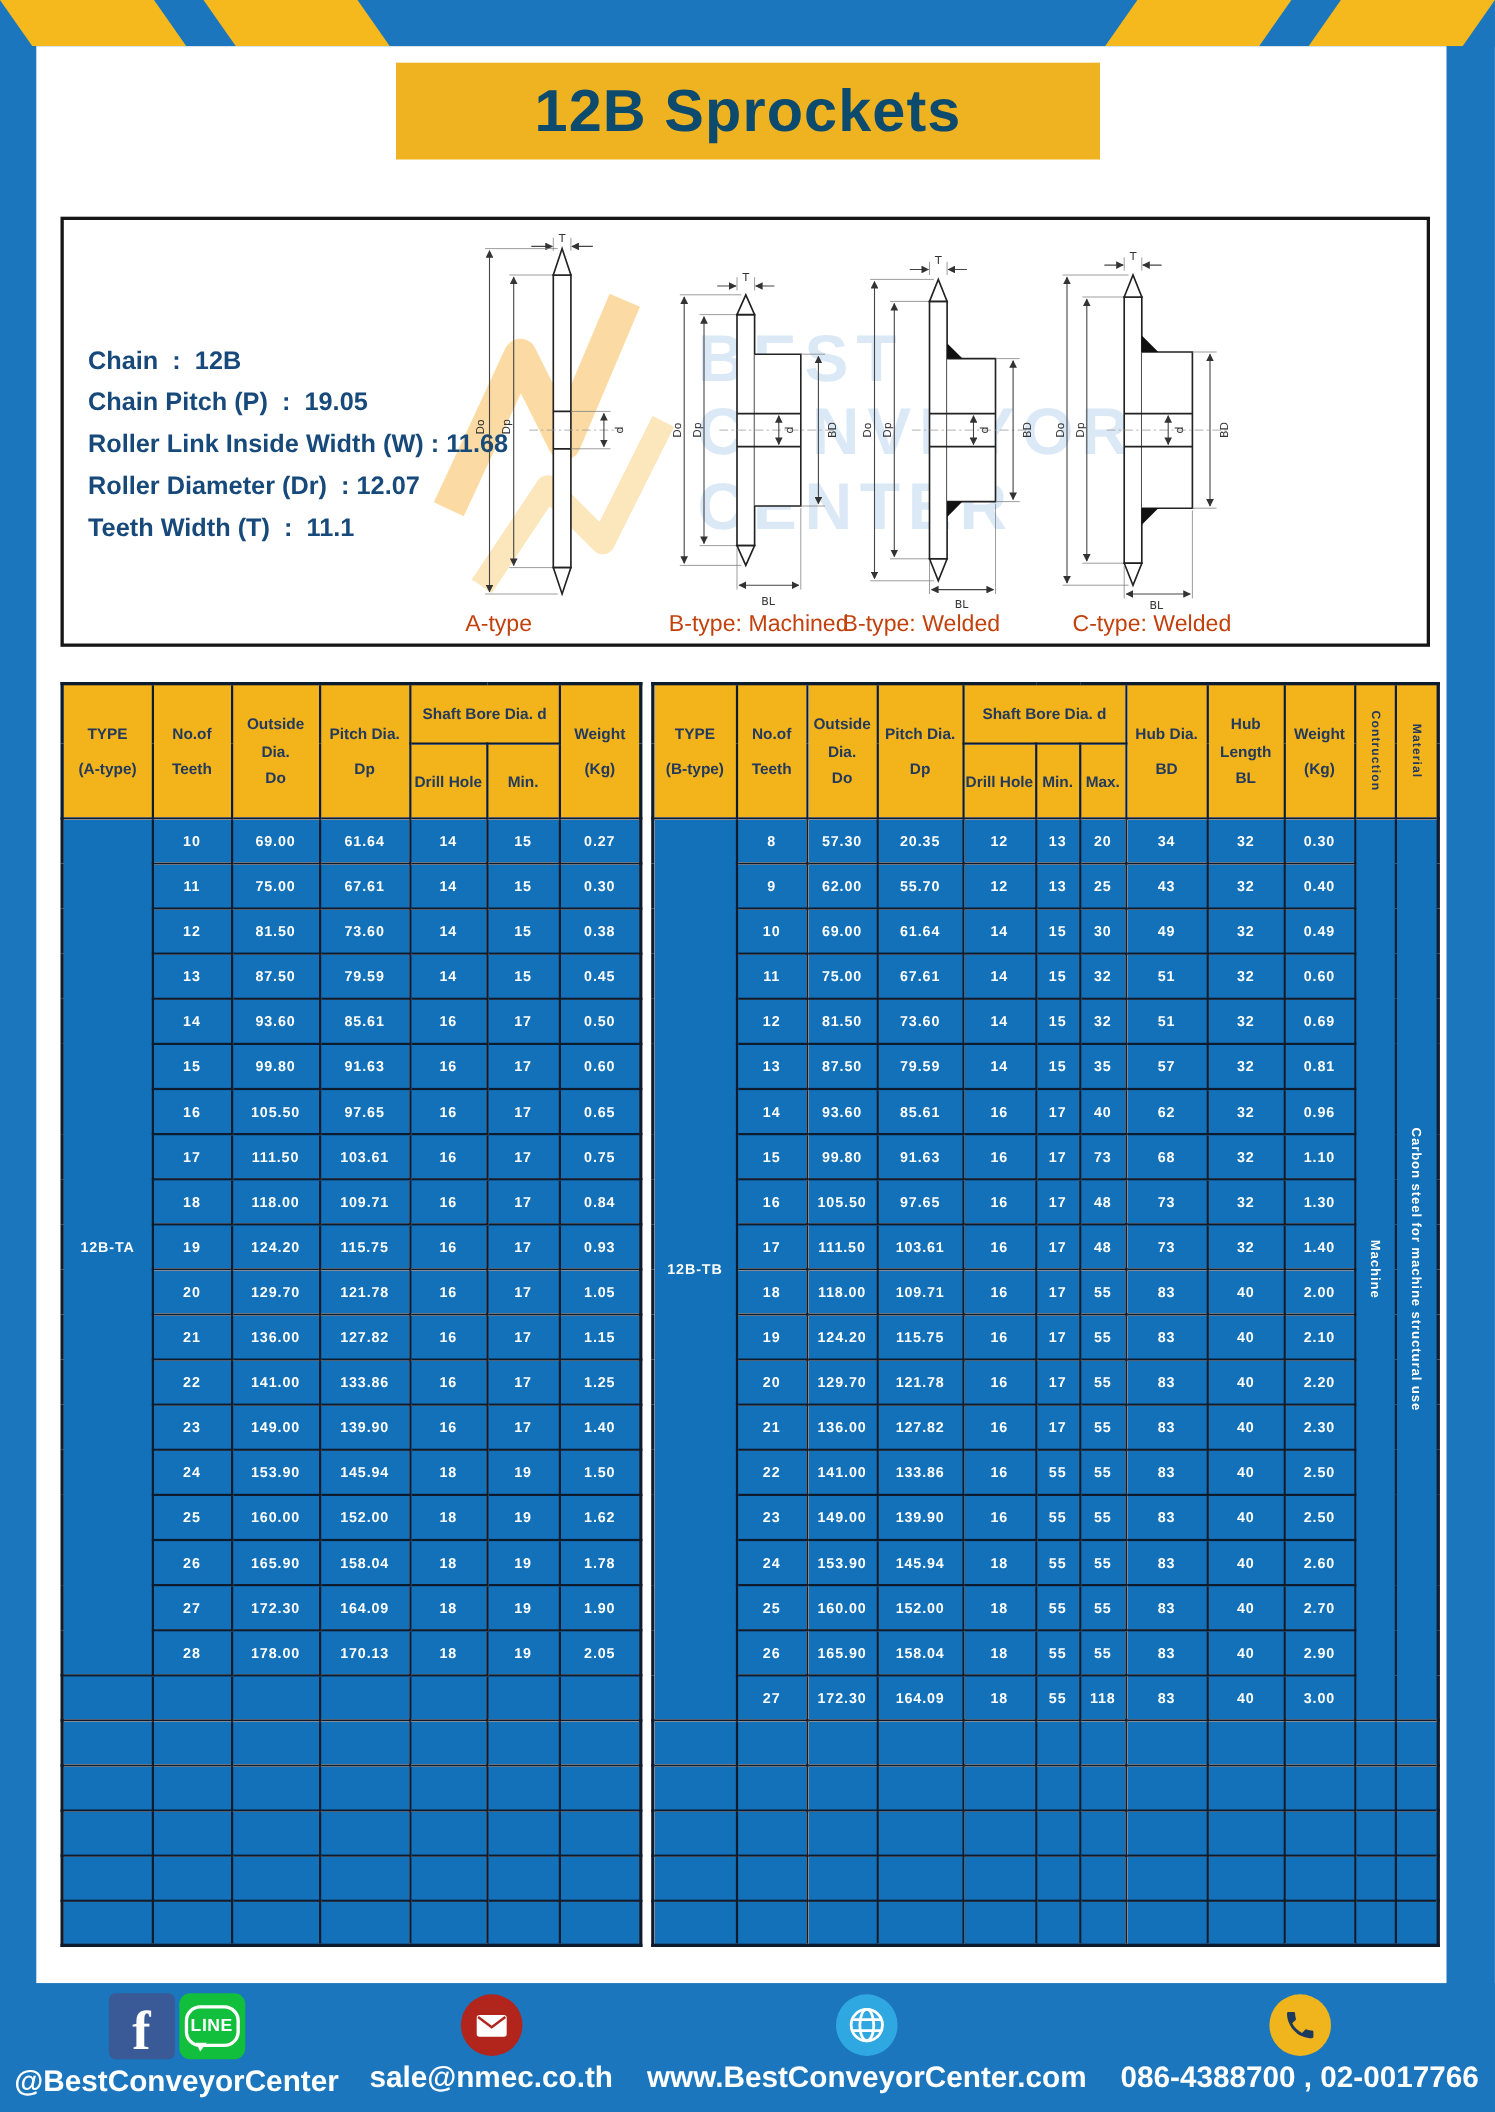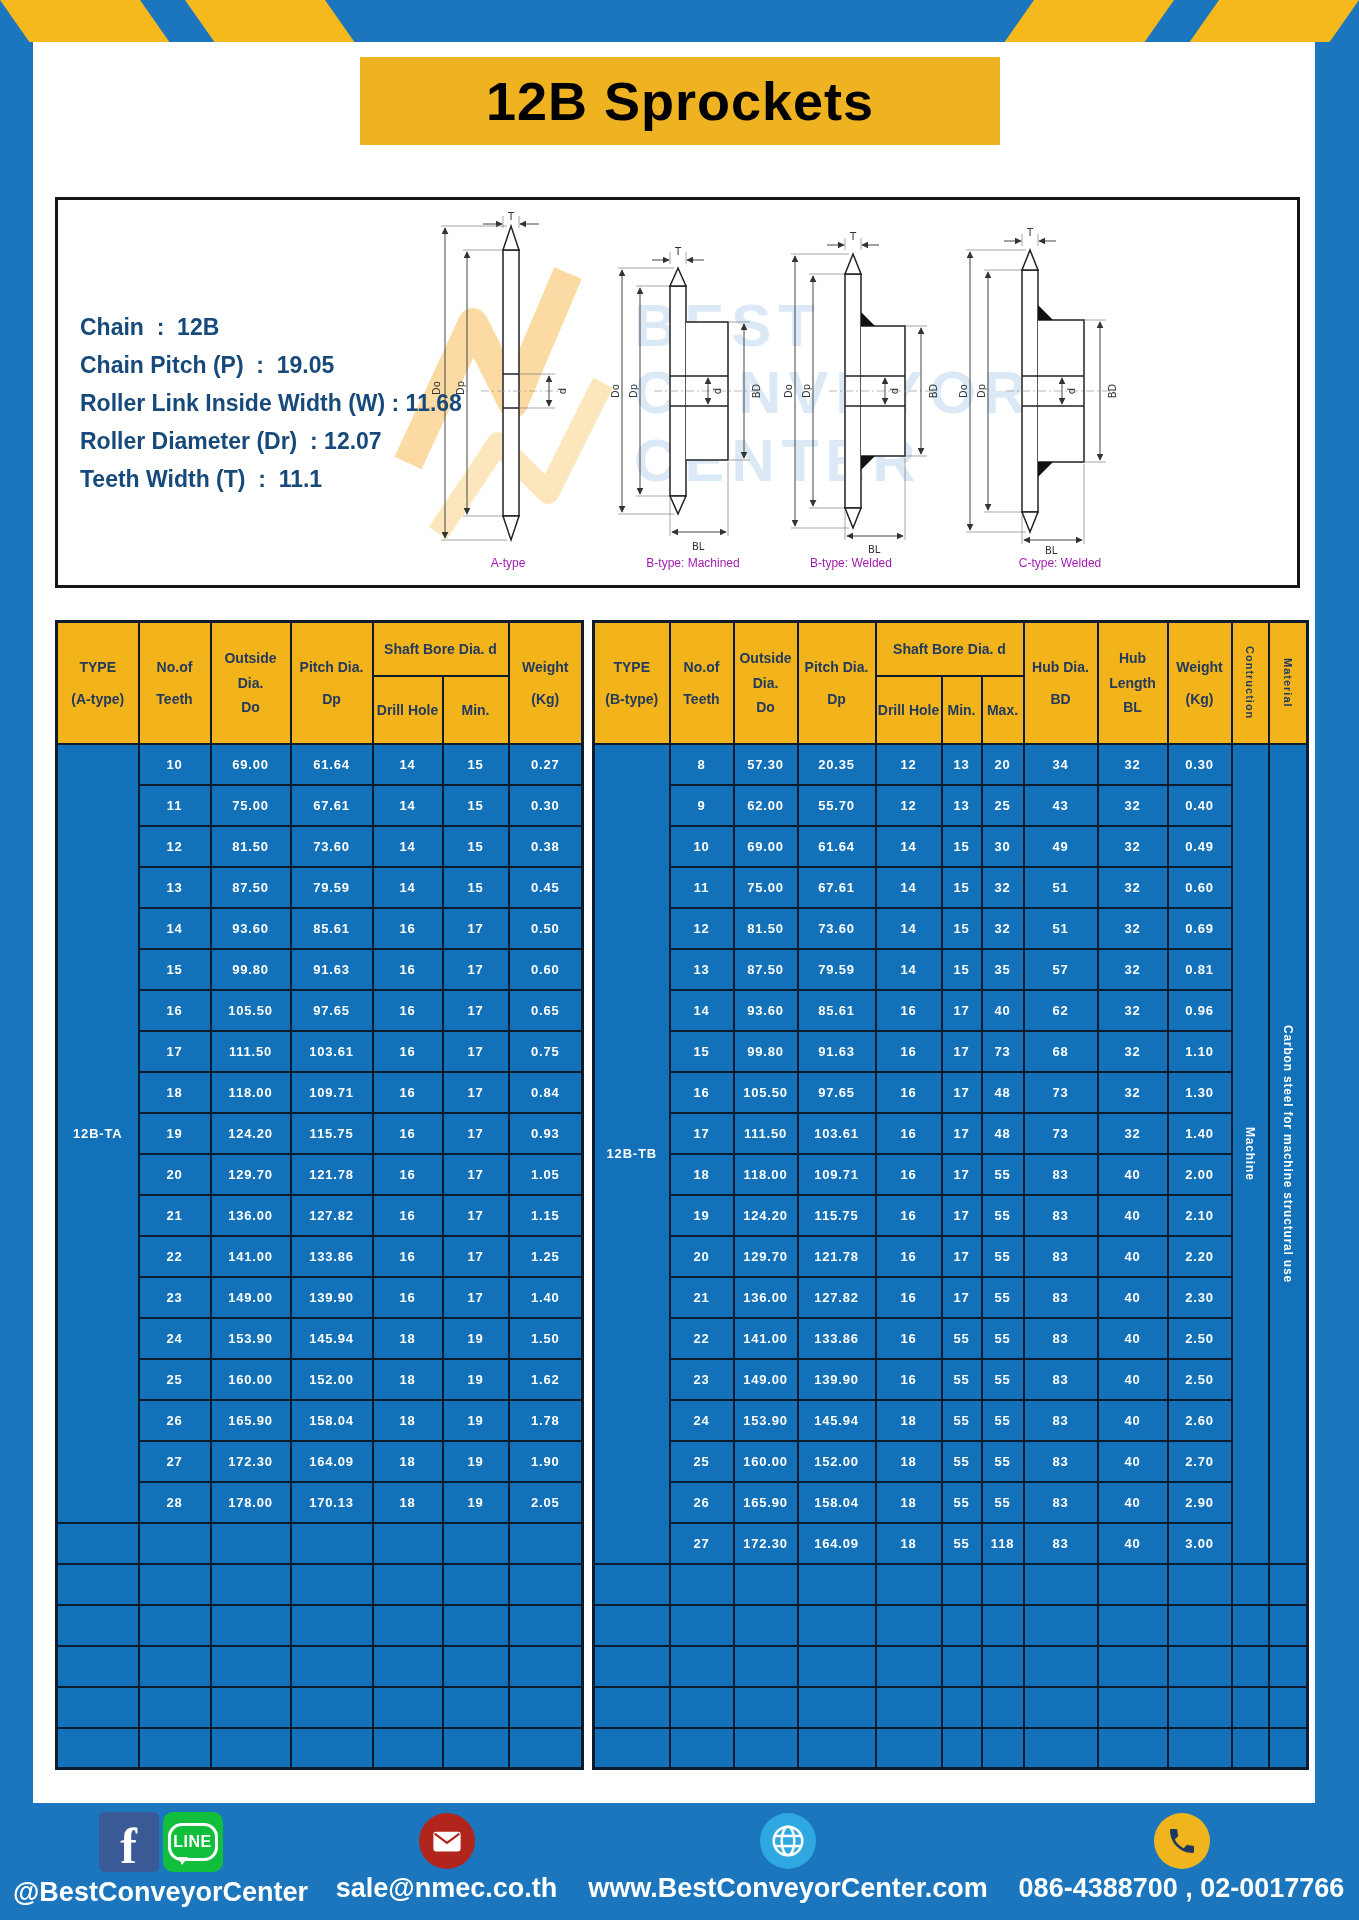--- a/index.html
+++ b/index.html
@@ -11,34 +11,34 @@
   .stripe{position:absolute;top:0;height:42px;background:#f5b91e;}
   .sL{transform:skewX(35deg);transform-origin:top left;}
   .sR{transform:skewX(-35deg);transform-origin:top right;}
 
   
   .page{position:absolute;left:33px;top:42px;width:1282px;height:1761px;background:#ffffff;}
 
   
   .title-box{position:absolute;left:327px;top:15px;width:640px;height:88px;background:#efb322;
              display:flex;align-items:center;justify-content:center;}
-  .title-box span{font-size:54px;font-weight:bold;color:#000000;letter-spacing:1px;}
+  .title-box span{font-size:54px;font-weight:bold;color:#0c4a6e;letter-spacing:1px;}
 
   
   .draw-box{position:absolute;left:22px;top:155px;width:1245px;height:391px;background:#fff;
             border:3px solid #161616;box-sizing:border-box;}
   .specs{position:absolute;left:22px;top:108px;}
   .spec-line{font-size:23px;font-weight:bold;color:#174a7b;line-height:38px;white-space:pre;}
 
   .watermark{position:absolute;left:320px;top:18px;width:800px;height:350px;display:flex;align-items:center;pointer-events:none;}
   .wm-text{opacity:.5;color:#b9d4ee;font-weight:bold;font-size:60px;letter-spacing:7px;line-height:1.12;}
   .wm-shape{opacity:.4;margin-right:6px;}
 
   .diagram{position:absolute;top:10px;width:170px;height:345px;}
-  .diag-label{position:absolute;top:356px;width:170px;text-align:center;font-size:12px;color:#a21caf;}
+  .diag-label{position:absolute;top:356px;width:170px;text-align:left;font-size:21px;color:#c2410c;}
   .part{fill:#ffffff;stroke:#222;stroke-width:1.5;}
   .dim{stroke:#444;stroke-width:1;}
   .ext{stroke:#808080;stroke-width:.7;}
   .cl{stroke:#999;stroke-width:.7;stroke-dasharray:8 3 2 3;}
   .weld{fill:#111;}
   .diagram text{font-family:"DejaVu Sans",sans-serif;font-size:10px;fill:#333;}
 
   
   .tbl-wrap{position:absolute;top:620px;}
   .tbl-wrap.left{left:55px;width:526px;}

